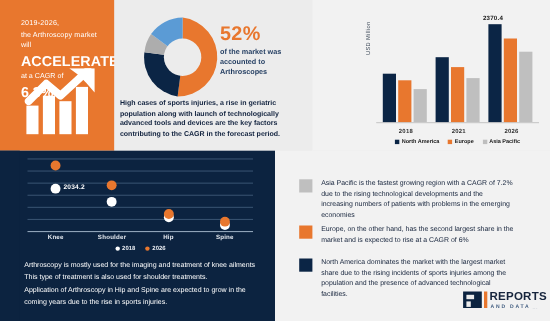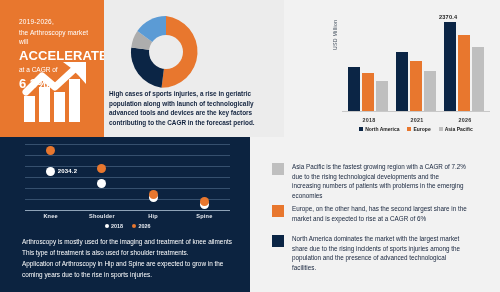--- a/index.html
+++ b/index.html
@@ -143,20 +143,24 @@
 
         <path d="M38 38 L38 2 A36 36 0 0 1 33.5 73.72 Z" fill="#E8772E"></path>
 
         <path d="M38 38 L33.5 73.72 A36 36 0 0 1 3.28 33.50 Z" fill="#0B2545"></path>
 
         <path d="M38 38 L3.28 33.50 A36 36 0 0 1 9.34 17.0 Z" fill="#ADADAD"></path>
 
         <path d="M38 38 L9.34 17.0 A36 36 0 0 1 38 2 Z" fill="#5B9BD5"></path>
       </svg>
       <div class="donut-hole"></div>
+    </div>
+    <div class="pct-block">
+      <div class="pct-num">52%</div>
+      <div class="pct-sub">of the market was accounted to Arthroscopes</div>
     </div>
     <div class="mid-para">High cases of sports injuries, a rise in geriatric population along with launch of technologically advanced tools and devices are the key factors contributing to the CAGR in the forecast period.</div>
   </div>
 
   <div class="bar-panel">
     <div class="ylabel">USD Million</div>
     <div class="bar-plot">
       <div class="bar-axis"></div>
 
       <div class="bgroup" id="bg0" style="left:6px;">
@@ -251,14 +255,24 @@
   </div>
   <div class="bullet" style="left:272px;top:204px;">
     <span class="sw" style="background:#E8772E"></span>
     <span class="btxt">Europe, on the other hand, has the second largest share in the market and is expected to rise at a CAGR of 6%</span>
   </div>
   <div class="bullet" style="left:272px;top:234px;">
     <span class="sw" style="background:#0B2545"></span>
     <span class="btxt">North America dominates the market with the largest market share due to the rising incidents of sports injuries among the population and the presence of advanced technological facilities.</span>
   </div>
 
+  <div class="logo">
+    <div class="logo-mark">
+      <div class="logo-mark-in"></div>
+      <div class="logo-mark-leg"></div>
+    </div>
+    <div class="logo-bar"></div>
+    <div class="logo-t1">REPORTS</div>
+    <div class="logo-t2">AND DATA</div>
+    <div class="logo-dots">...</div>
+  </div>
 
 </div>
 
 </body></html>

